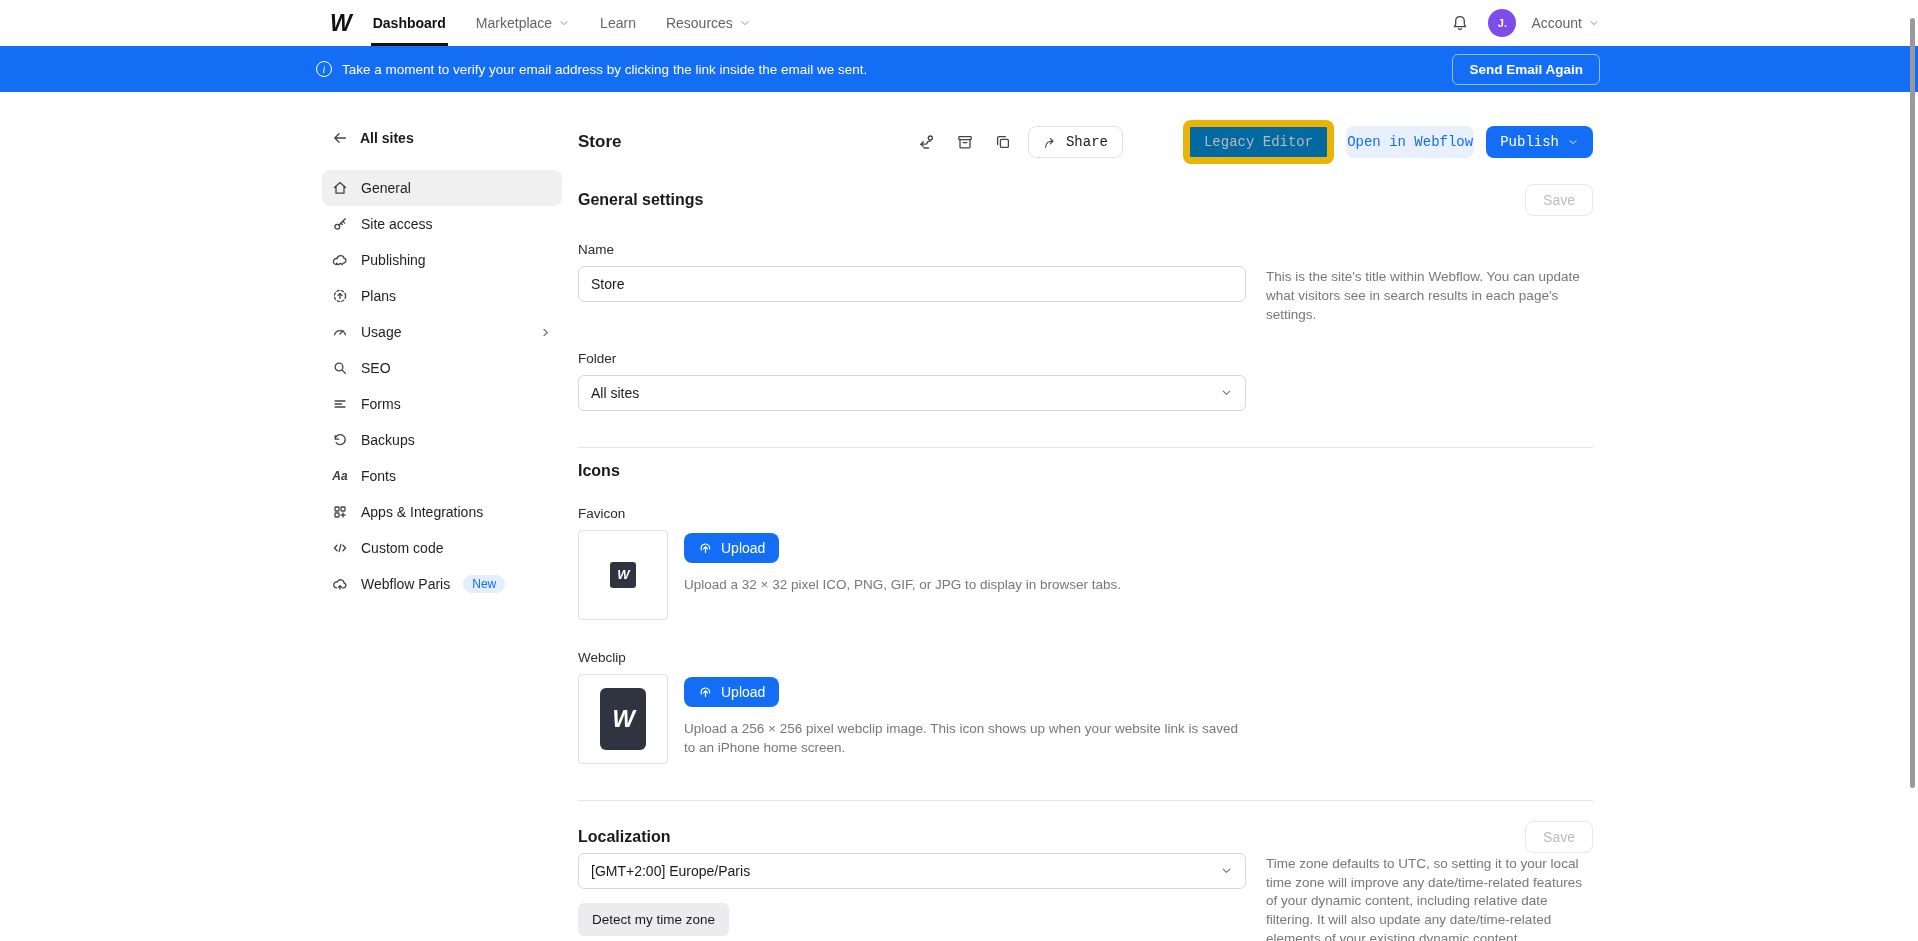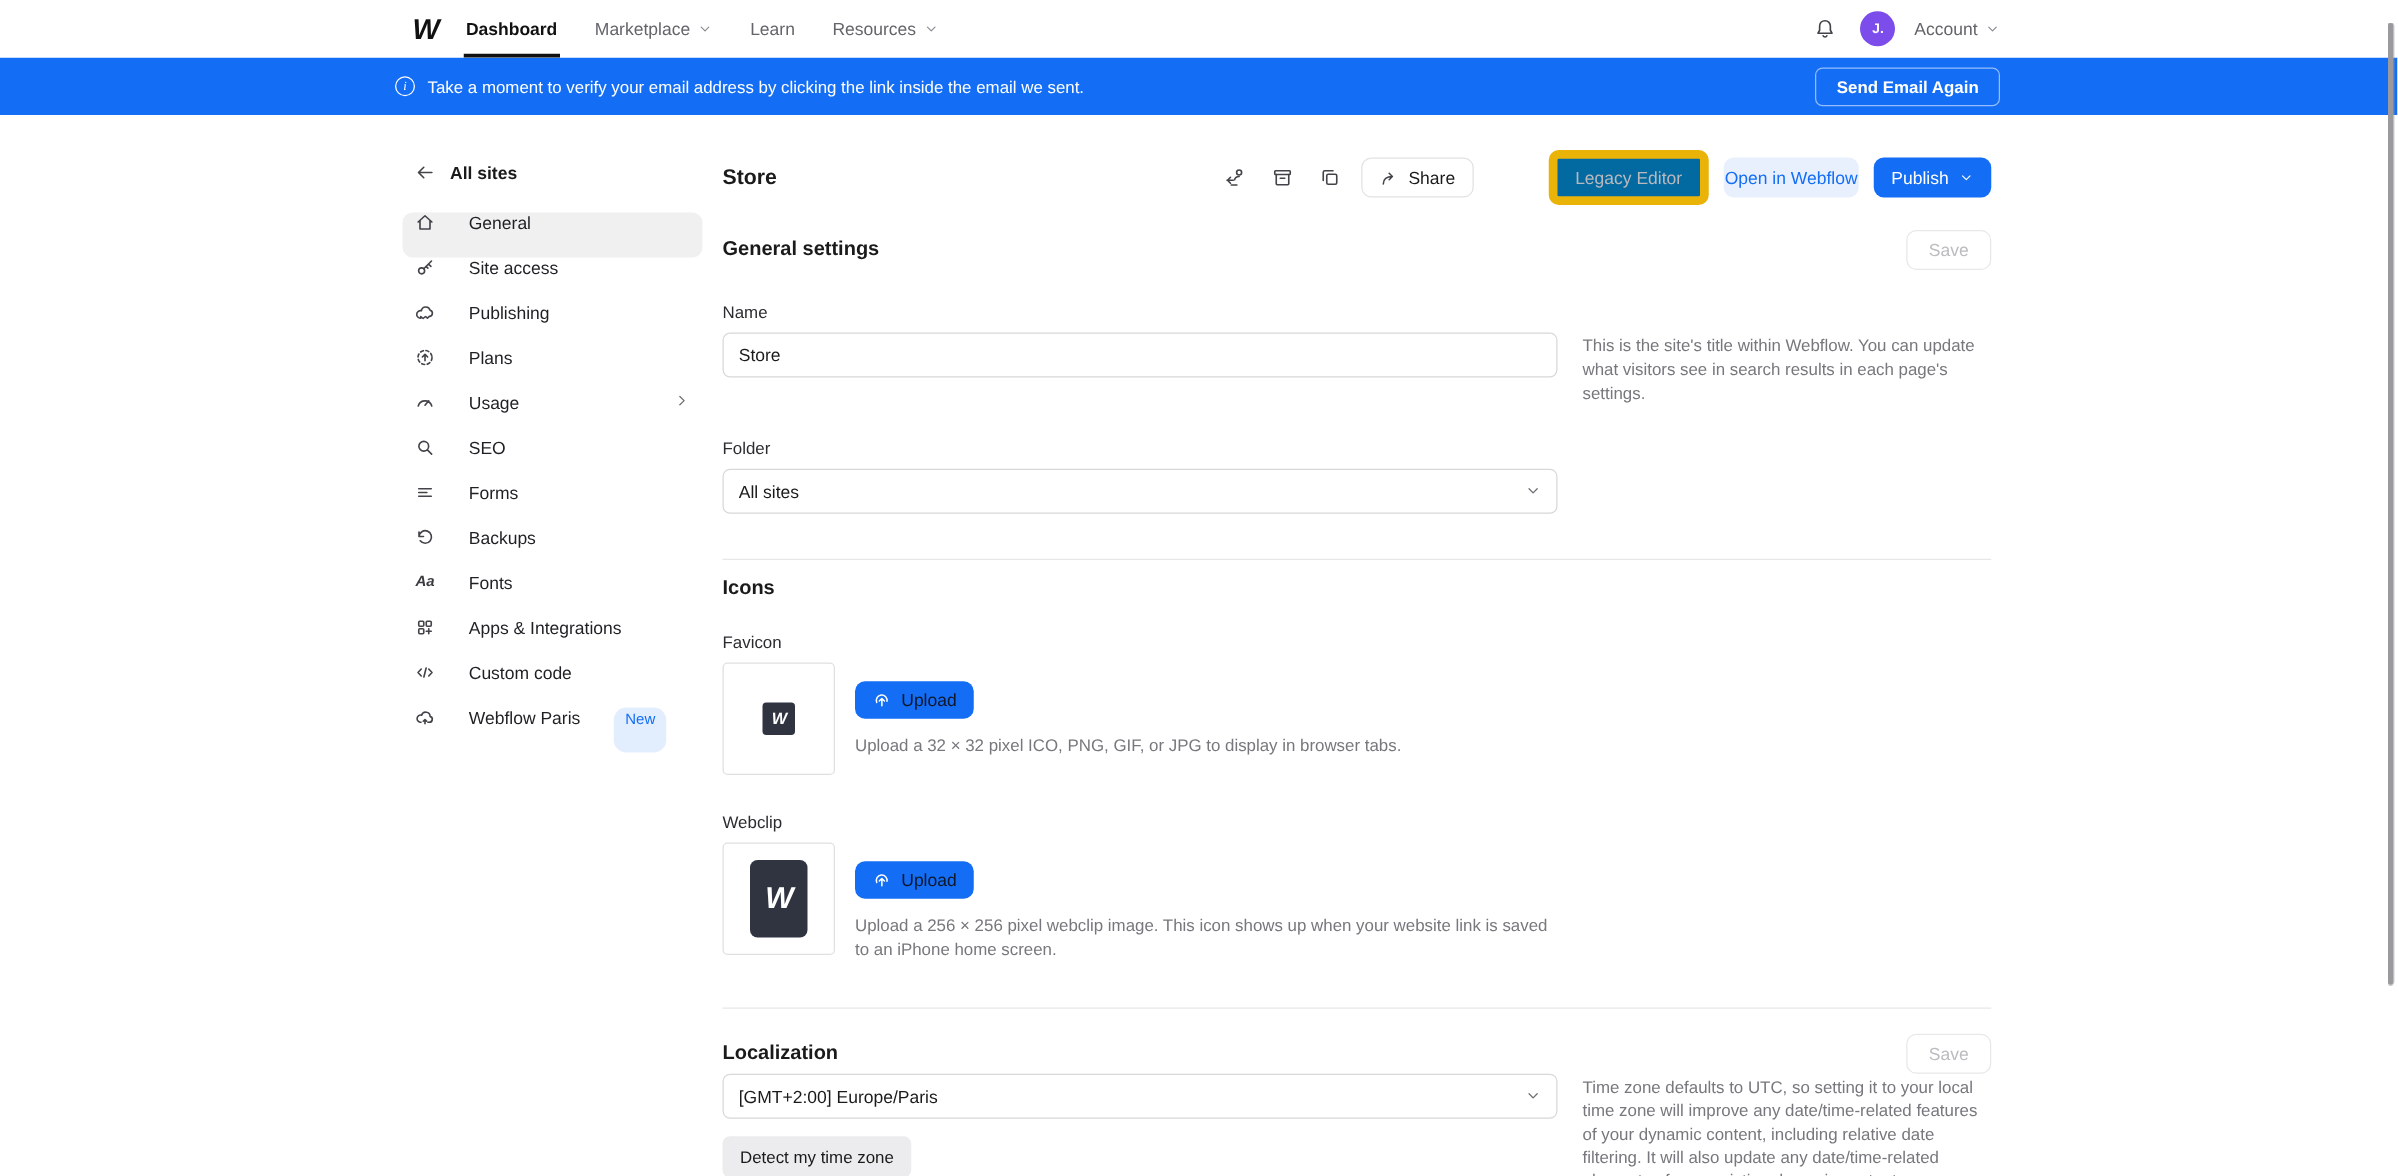--- a/index.html
+++ b/index.html
@@ -25,34 +25,34 @@
   .banner-msg { display:flex; align-items:center; gap:10px; font-size:13.5px; }
   .info-badge { width:16px; height:16px; border:1.2px solid #fff; border-radius:50%; display:flex; align-items:center; justify-content:center;
     font-size:10px; font-style:italic; font-family:"Liberation Serif", serif; flex:none; }
   .banner-btn { margin-left:auto; border:1px solid rgba(255,255,255,.55); border-radius:6px; background:transparent; color:#ffffff;
     font-size:13.5px; padding:7px 16px; cursor:pointer; font-family:inherit;font-weight:bold; }
 
   
   .page { display:flex; padding-left:322px; }
   .sidebar { width:240px; flex:none; padding-top:38px; }
   .back-row { display:flex; align-items:center; gap:12px; font-size:14px; font-weight:700; padding:0 10px; margin-bottom:24px; cursor:pointer; }
-  .side-item { height:36px; display:flex; gap:27px; padding:0 10px; border-radius:8px; font-size:14px; color:#1f1f24; cursor:pointer; }
+  .side-item { height:36px; display:flex; align-items:center; gap:13px; padding:0 10px; border-radius:8px; font-size:14px; color:#1f1f24; cursor:pointer; }
   .side-item.active { background:#f0f0f0; }
   .side-item .grow { flex:1; }
   .badge-new { font-size:12px; color:#146EF5; background:rgba(20,110,245,.12); border-radius:10px; padding:2px 9px; }
   .fonts-glyph { font-size:12px; font-style:italic; font-weight:600; width:16px; text-align:center; color:#3a3a40; }
 
   .main { margin-left:16px; width:1015px; padding-top:28px; }
 
   
   .main-head { display:flex; align-items:center; margin-bottom:20px; }
   .site-title { font-size:17px; font-weight:700; }
   .head-actions { margin-left:auto; display:flex; align-items:center; gap:12px; }
   .iconbtn { background:none; border:none; padding:4px; cursor:pointer; }
-  .btn { font-family:Liberation Sans, sans-serif; font-size:14px; border-radius:8px; padding:7px 14px; cursor:pointer; display:flex; align-items:center; gap:8px; }
+  .btn { font-family:Liberation Mono, monospace; font-size:14px; border-radius:8px; padding:7px 14px; cursor:pointer; display:flex; align-items:center; gap:8px; }
   .btn-outline { background:#fff; border:1px solid #e2e2e4; color:#1a1a1a; }
   .btn-disabled { background:#0369a1; border:7px solid #eab308; color:#b9b9bd; cursor:default;margin-left:48px; }
   .btn-soft { background:#e8f0fe; border:none; color:#146EF5; padding:8px 1px; }
   .btn-primary { background:#146EF5; border:none; color:#fff; padding:8px 14px; }
 
   
   .sec-head { display:flex; align-items:center; margin-top:14px; }
   .sec-title { font-size:16px; font-weight:700; }
   .save-btn { margin-left:auto; font-family:inherit; font-size:14px; color:#bcbcc0; background:#fff; border:1px solid #e8e8ea; border-radius:8px; padding:7px 17px; cursor:default; }
   .field-label { font-size:13.5px; color:#2b2b30; margin:26px 0 9px; }
@@ -63,21 +63,21 @@
   .select { width:668px; height:36px; border:1px solid #d8d8da; border-radius:6px; padding:0 12px; font-size:14px; display:flex; align-items:center; cursor:pointer; background:#fff; }
   .select .chev { margin-left:auto; }
   .divider { height:1px; background:#e7e7e9; margin:36px 0 0; }
 
   .upload-row { display:flex; gap:16px; }
   .preview-box { width:90px; height:90px; border:1px solid #e0e0e2; border-radius:4px; background:#fff; display:flex; align-items:center; justify-content:center; flex:none; }
   .fav-inner { width:26px; height:26px; background:#2f3440; border-radius:3px; display:flex; align-items:center; justify-content:center; }
   .clip-inner { width:46px; height:62px; background:#2f3440; border-radius:6px; display:flex; align-items:center; justify-content:center; }
   .w-glyph { font-style:italic; font-weight:900; color:#fff; font-family:"Liberation Sans", sans-serif; letter-spacing:-1px; }
   .upload-col { padding-top:3px; }
-  .upload-btn { background:#146EF5; color:#0f172a; border:none; border-radius:8px; font-family:inherit; font-size:14px; padding:7px 14px; display:flex; align-items:center; gap:8px; cursor:pointer;margin-top:12px; }
+  .upload-btn { background:#146EF5; color:#ffffff; border:none; border-radius:8px; font-family:inherit; font-size:14px; padding:7px 14px; display:flex; align-items:center; gap:8px; cursor:pointer; }
   .upload-help { font-size:13.5px; color:#77777d; margin-top:12px; line-height:1.45; max-width:560px; }
 
   .detect-btn { margin-top:14px; background:#ececee; border:none; border-radius:6px; font-family:inherit; font-size:13.5px; color:#1a1a1a; padding:9px 14px; cursor:pointer; }
 
   .scroll-thumb { position:fixed; right:3px; top:18px; width:5px; height:770px; background:#9a9a9e; border-radius:3px; }
 </style>
 </head>
 <body>
 
 <header class="topnav">

